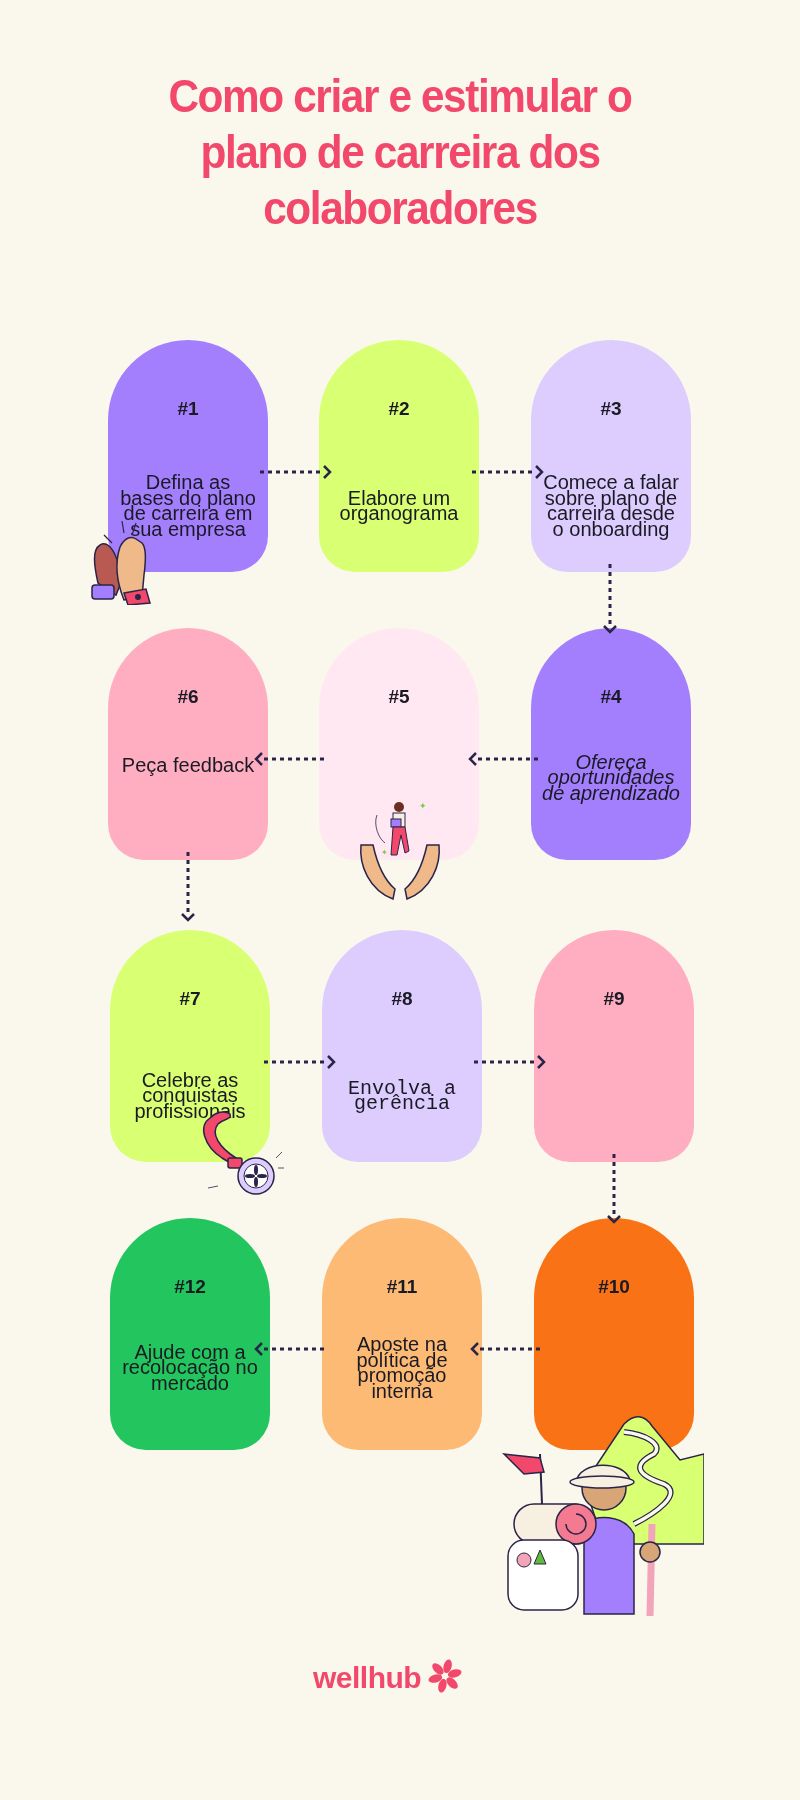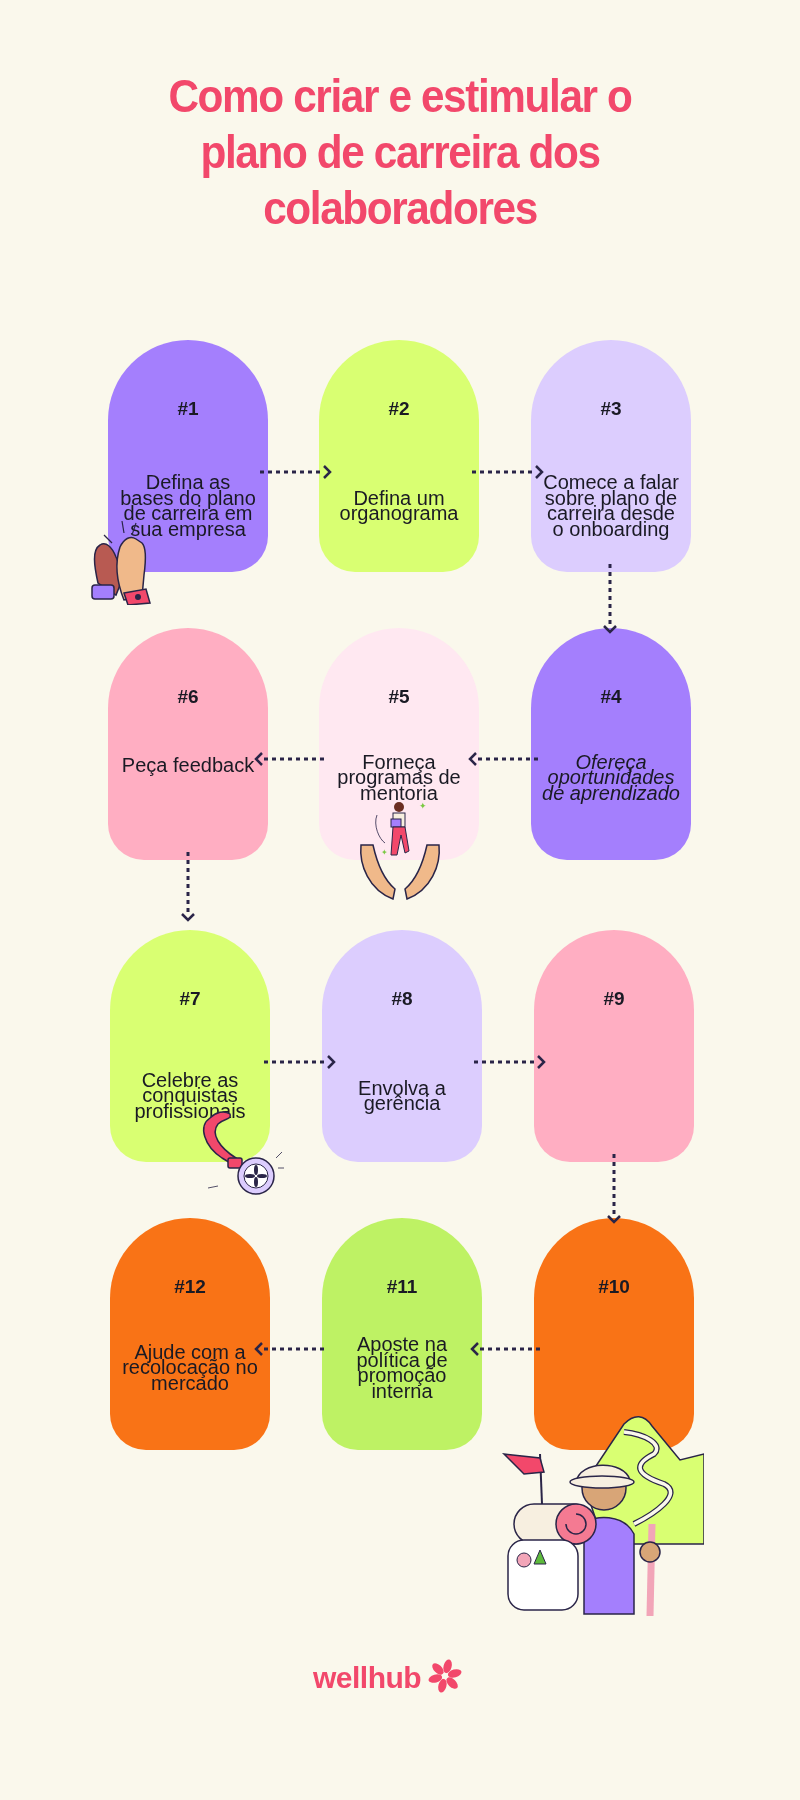--- a/index.html
+++ b/index.html
@@ -59,57 +59,56 @@
   <span>plano de carreira dos</span>
   <span>colaboradores</span>
 </div>
 
 <div class="card" style="left:108px;top:340px;background:#a47ffd;">
   <div class="num">#1</div>
   <div class="txt" style="top:50px;">Defina as bases do plano de carreira em sua empresa</div>
 </div>
 <div class="card" style="left:319px;top:340px;background:#d9ff72;">
   <div class="num">#2</div>
-  <div class="txt" style="top:50px;">Defina um organograma</div>
+  <div class="txt" style="top:50px;">Elabore um organograma</div>
 </div>
 <div class="card" style="left:531px;top:340px;background:#dccdfe;">
   <div class="num">#3</div>
   <div class="txt" style="top:50px;">Comece a falar sobre plano de carreira desde o onboarding</div>
 </div>
 
 <div class="card" style="left:108px;top:628px;background:#ffaec2;">
   <div class="num">#6</div>
   <div class="txt" style="top:22px;">Peça feedback</div>
 </div>
 <div class="card" style="left:319px;top:628px;background:#ffe8f1;">
   <div class="num">#5</div>
-  <div class="txt" style="top:34px;">Forneça programas de mentoria</div>
 </div>
 <div class="card" style="left:531px;top:628px;background:#a47ffd;">
   <div class="num">#4</div>
   <div class="txt" style="top:34px;font-style:italic;">Ofereça oportunidades de aprendizado</div>
 </div>
 
 <div class="card" style="left:110px;top:930px;background:#d9ff72;">
   <div class="num">#7</div>
   <div class="txt" style="top:50px;">Celebre as conquistas profissionais</div>
 </div>
 <div class="card" style="left:322px;top:930px;background:#dccdfe;">
   <div class="num">#8</div>
-  <div class="txt" style="top:50px;">Envolva a gerência</div>
+  <div class="txt" style="top:50px;font-family:Liberation Mono, monospace;">Envolva a gerência</div>
 </div>
 <div class="card" style="left:534px;top:930px;background:#ffaec2;">
   <div class="num">#9</div>
 </div>
 
-<div class="card" style="left:110px;top:1218px;background:#f97316;">
+<div class="card" style="left:110px;top:1218px;background:#22c55e;">
   <div class="num">#12</div>
   <div class="txt" style="top:34px;">Ajude com a recolocação no mercado</div>
 </div>
-<div class="card" style="left:322px;top:1218px;background:#bef264;">
+<div class="card" style="left:322px;top:1218px;background:#fdba74;">
   <div class="num">#11</div>
   <div class="txt" style="top:34px;">Aposte na política de promoção interna</div>
 </div>
 <div class="card" style="left:534px;top:1218px;background:#f97316;">
   <div class="num">#10</div>
 </div>
 
 <div class="arrow" style="left:258px;top:464px;">
   <svg width="76" height="16">
       <line x1="2" y1="8" x2="64" y2="8" stroke="#2a2548" stroke-width="3" stroke-dasharray="4 4"></line>

